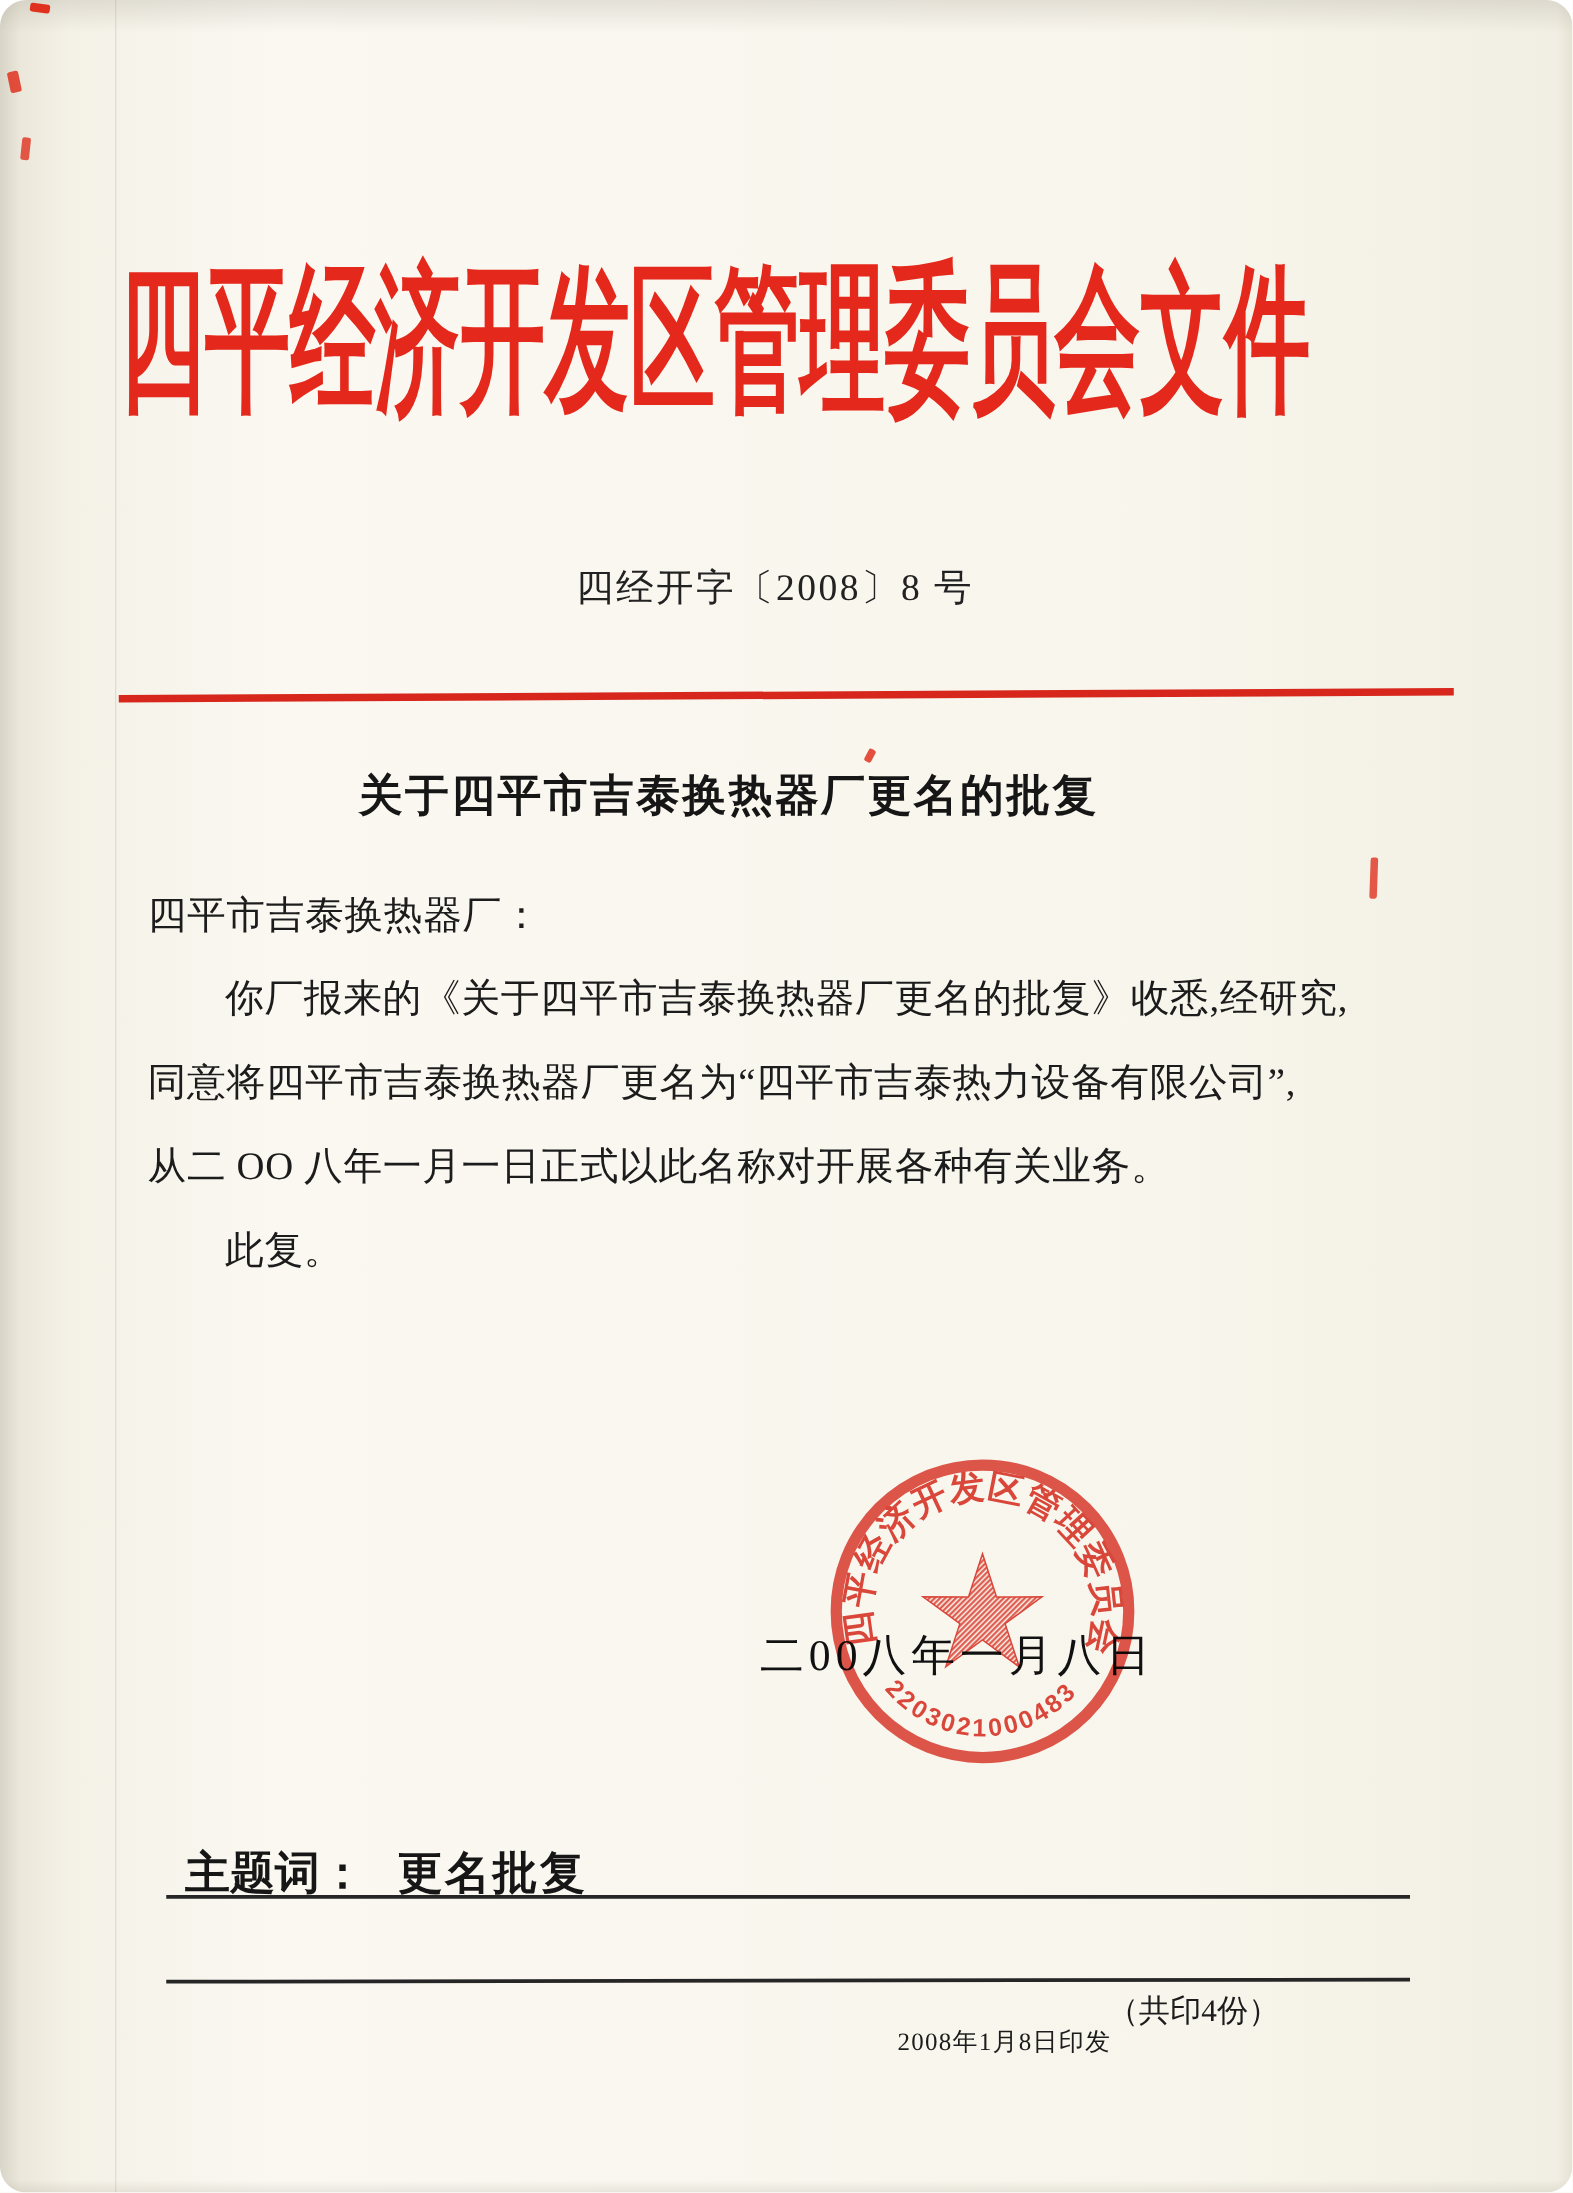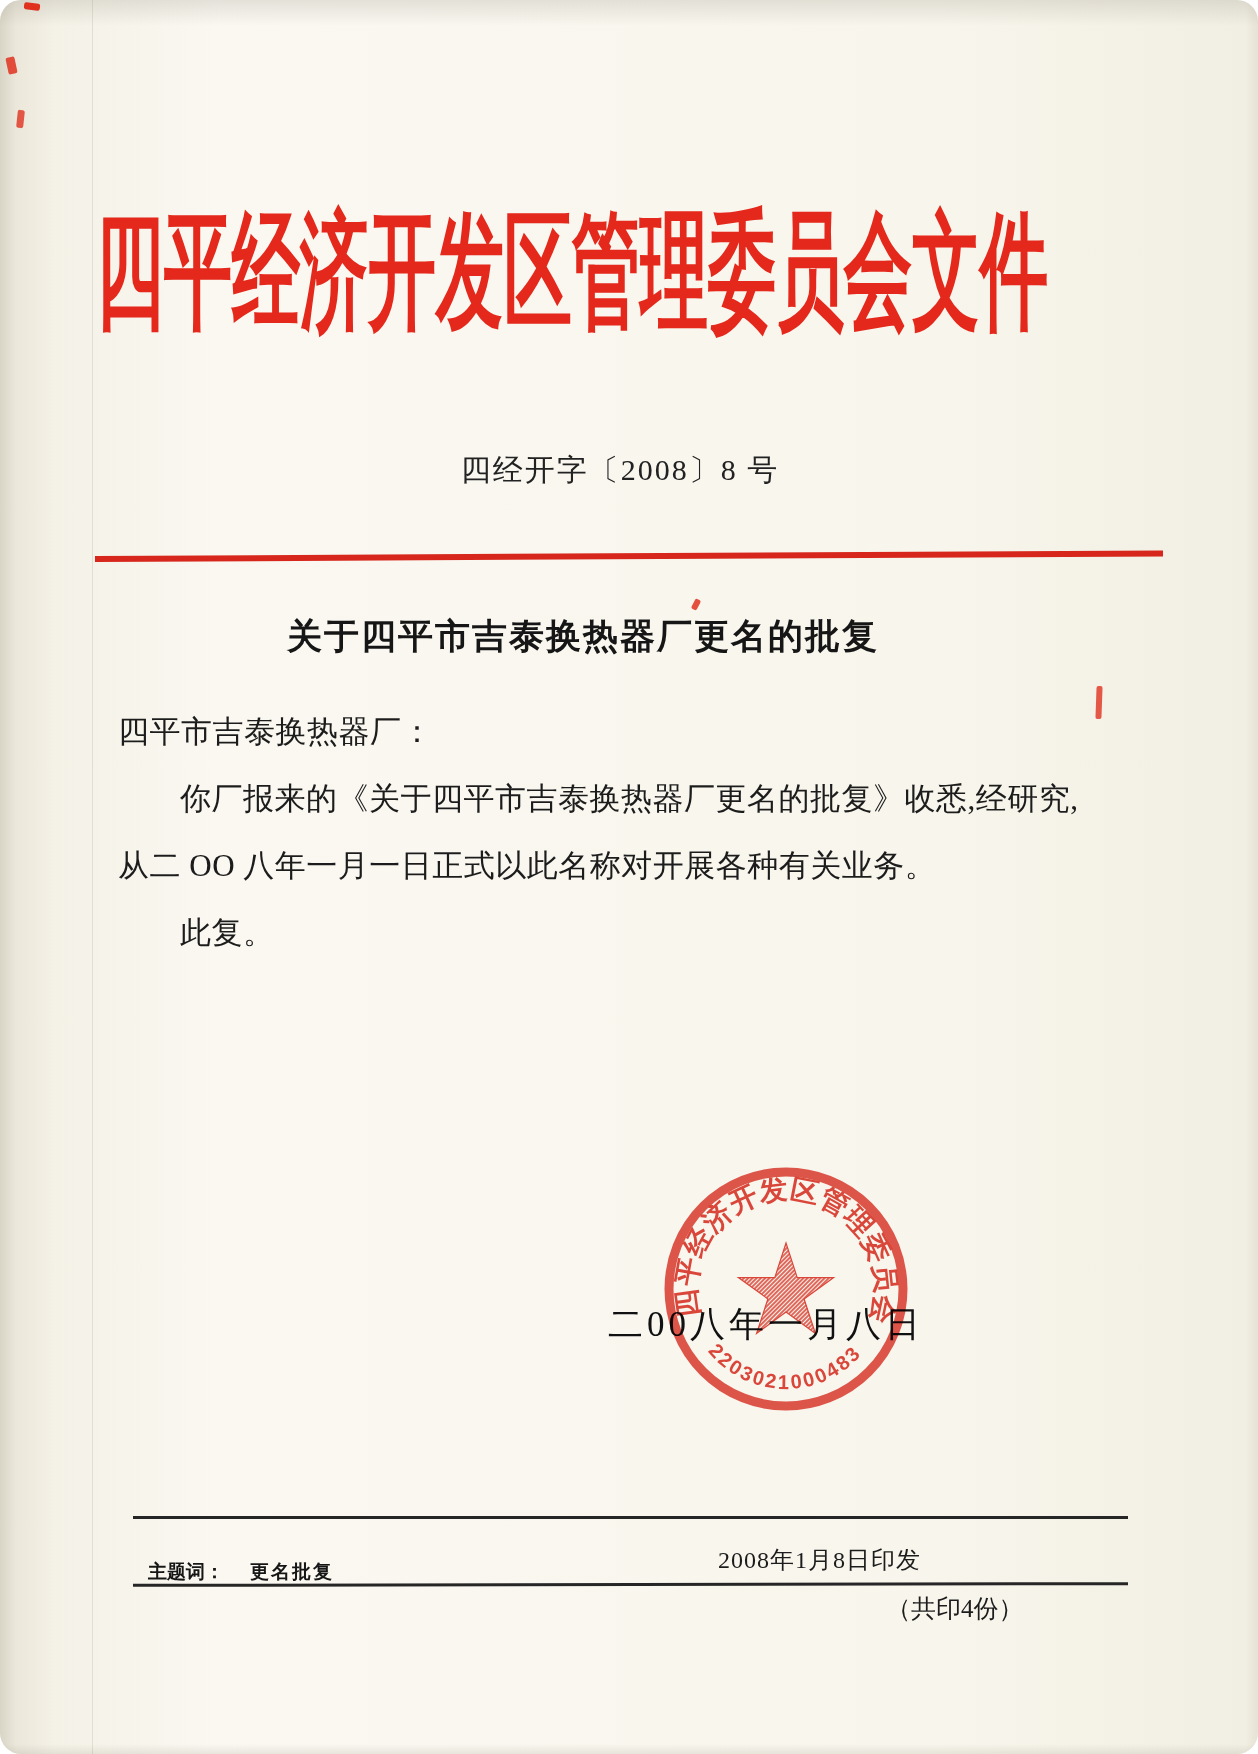--- a/index.html
+++ b/index.html
@@ -49,31 +49,31 @@
   .signature-date{
     position:absolute;left:608px;top:1301px;
     font-size:35px;letter-spacing:4px;color:#111;z-index:5;white-space:nowrap;
   }
   .seal{
     position:absolute;left:657px;top:1160px;width:258px;height:258px;
     z-index:6;mix-blend-mode:multiply;opacity:.9;
   }
 
   .subject-row{
-    position:absolute;left:148px;top:1559px;display:flex;align-items:flex-start;
+    position:absolute;left:148px;top:1474px;display:flex;align-items:flex-start;
     font-family:"Liberation Sans","DejaVu Sans",sans-serif;
-    font-weight:bold;font-size:19px;color:#161616;
+    font-weight:bold;font-size:36px;color:#161616;
   }
   .subject-term1{margin-left:26px;letter-spacing:2px;}
   .subject-term2{letter-spacing:2px;}
   .rule-black{position:absolute;left:133px;width:995px;height:3px;background:#262626;}
   .rule-a{top:1516px;}
   .rule-b{top:1583px;transform:rotate(-0.1deg);}
   .issuing-office{position:absolute;left:148px;top:1536px;font-size:30px;color:#1c1c1c;letter-spacing:1px;}
-  .print-date{position:absolute;left:718px;top:1544px;font-size:24px;color:#1c1c1c;letter-spacing:1px;}
+  .print-date{position:absolute;left:718px;top:1620px;font-size:20px;color:#1c1c1c;letter-spacing:1px;}
   .copies-note{position:absolute;left:886px;top:1592px;font-size:25px;color:#1c1c1c;text-align:center;}
 
   .artifact{position:absolute;background:#e0311f;border-radius:2px;}
   .a1{left:24px;top:3px;width:16px;height:7px;transform:rotate(8deg);}
   .a2{left:7px;top:57px;width:9px;height:17px;transform:rotate(-12deg);opacity:.85;}
   .a3{left:17px;top:110px;width:7px;height:18px;transform:rotate(6deg);opacity:.8;}
   .a4{left:693px;top:599px;width:6px;height:11px;transform:rotate(28deg);opacity:.85;}
   .a5{left:1096px;top:686px;width:6px;height:33px;transform:rotate(2deg);opacity:.8;}
 </style>
 </head>
@@ -88,20 +88,21 @@
 
   <div class="doc-number">四经开字〔2008〕8 号</div>
 
   <div class="red-rule"></div>
 
   <div class="letter-title">关于四平市吉泰换热器厂更名的批复</div>
 
   <div class="body-block">
     <div class="body-line">四平市吉泰换热器厂：</div>
     <div class="body-line indent">你厂报来的《关于四平市吉泰换热器厂更名的批复》收悉,经研究,</div>
+    <div class="body-line">同意将四平市吉泰换热器厂更名为“四平市吉泰热力设备有限公司”,</div>
     <div class="body-line">从二 OO 八年一月一日正式以此名称对开展各种有关业务。</div>
     <div class="body-line indent">此复。</div>
   </div>
 
   <div class="signature-date">二00八年一月八日</div>
 
   <svg class="seal" viewBox="0 0 258 258">
     <defs>
       <pattern id="hatch" patternUnits="userSpaceOnUse" width="3" height="3" patternTransform="rotate(45)">
         <line x1="1" y1="0" x2="1" y2="3" stroke="#dd3529" stroke-width="1.7"></line>

